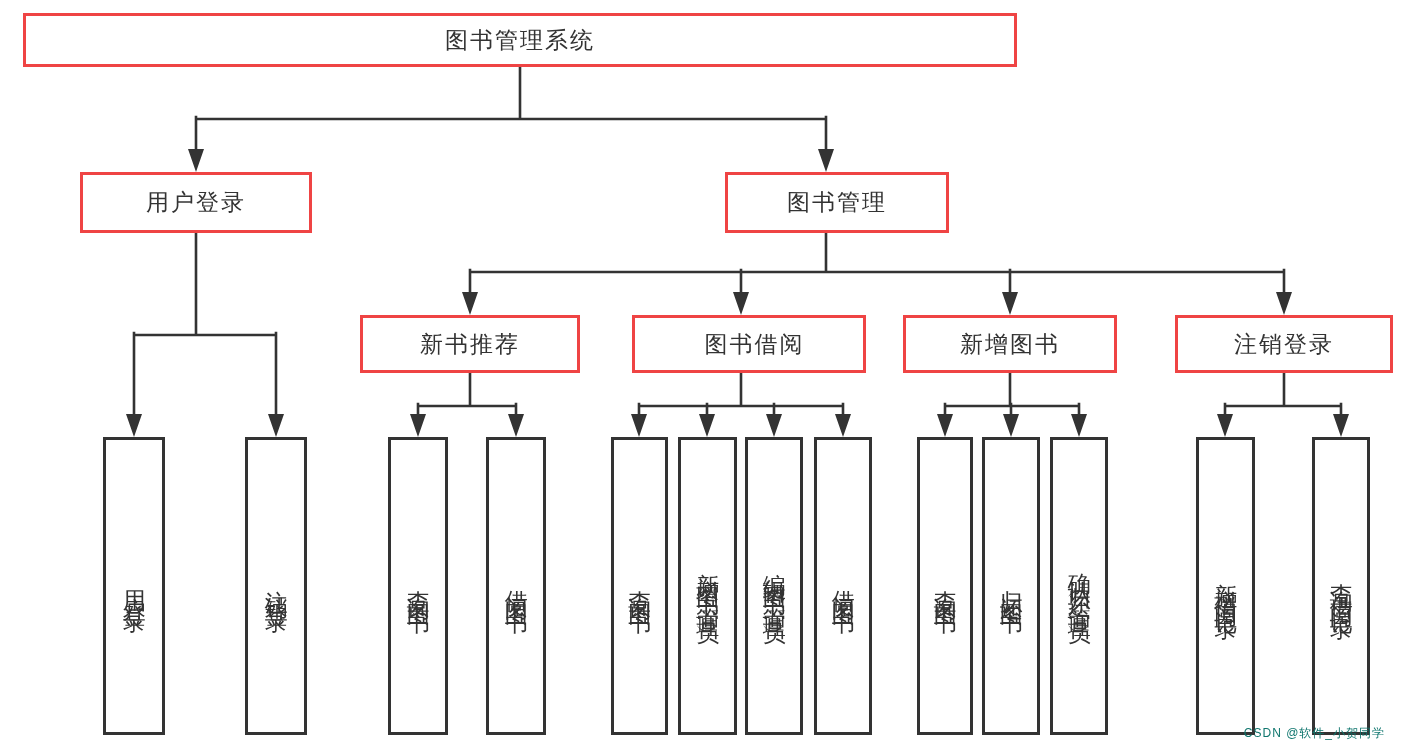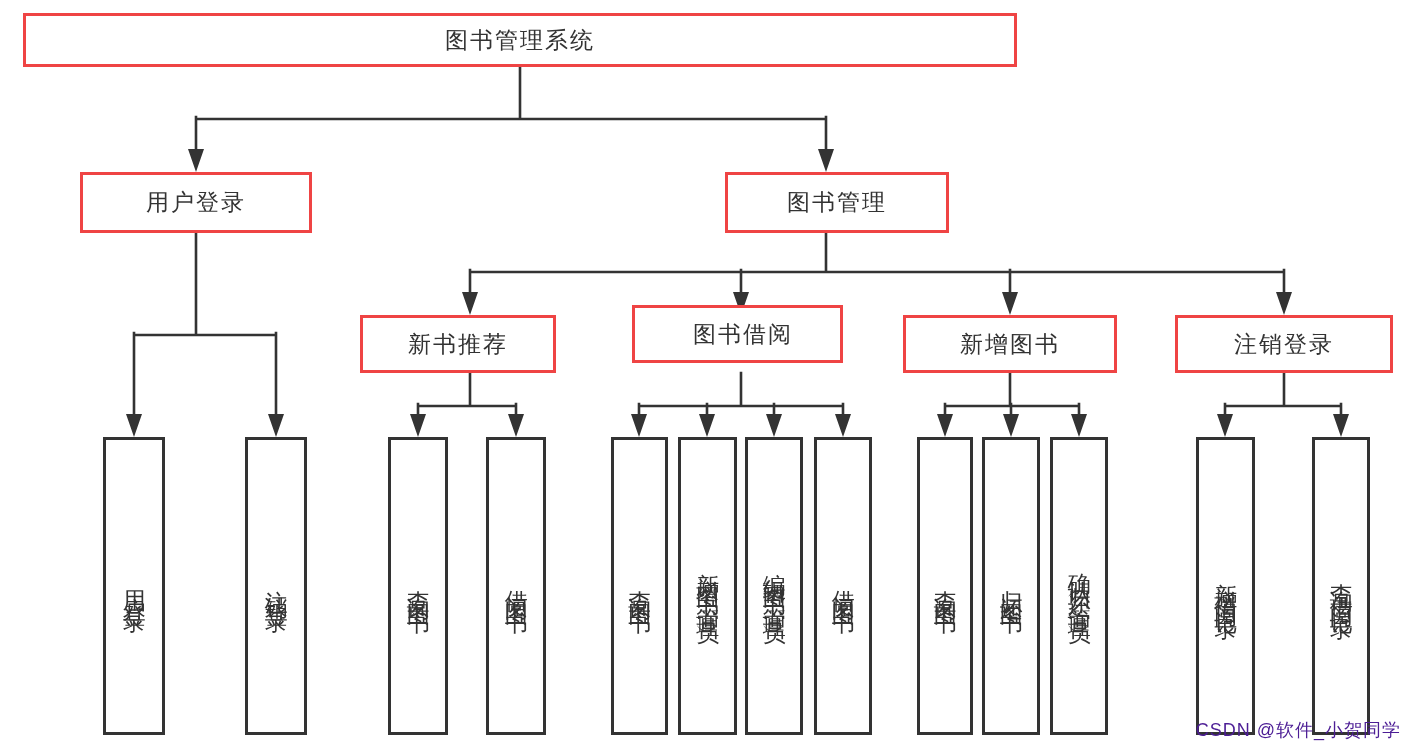--- a/index.html
+++ b/index.html
@@ -16,22 +16,22 @@
   .leaf{
     position:absolute;box-sizing:border-box;border:3px solid #333333;background:#ffffff;
     top:437px;height:298px;
     display:flex;align-items:center;justify-content:center;
   }
   .vtext{
     writing-mode:vertical-rl;text-orientation:mixed;
     color:#333333;font-size:23px;letter-spacing:7px;line-height:1.1;
   }
   .watermark{
-    position:absolute;right:4px;bottom:5px;
-    font-size:18px;color:#4c1d95;letter-spacing:1px;white-space:nowrap;
+    position:absolute;right:20px;bottom:5px;
+    font-size:12px;color:#0f766e;letter-spacing:1px;white-space:nowrap;
   }
 </style>
 </head>
 <body>
 
 <div class="stage">
 
   <svg class="connectors" width="1405" height="747" viewBox="0 0 1405 747" aria-hidden="true">
     <path fill="none" stroke="#333333" stroke-width="2.6" stroke-linecap="square" d="
       M520 67 V119 M196 119 H826 M196 117 V152 M826 117 V152
@@ -55,24 +55,24 @@
     <span>图书管理系统</span>
   </div>
 
   <div class="node" style="left:80px;top:172px;width:232px;height:61px;">
     <span>用户登录</span>
   </div>
   <div class="node" style="left:710px;top:172px;width:224px;height:61px;margin-left:15px;">
     <span>图书管理</span>
   </div>
 
-  <div class="node" style="left:360px;top:315px;width:196px;height:58px;">
+  <div class="node" style="left:360px;top:315px;width:220px;height:58px;">
     <span>新书推荐</span>
   </div>
-  <div class="node" style="left:632px;top:305px;width:211px;height:58px;padding-left:11px;">
+  <div class="node" style="left:632px;top:315px;width:234px;height:58px;padding-left:11px;">
     <span>图书借阅</span>
   </div>
   <div class="node" style="left:903px;top:315px;width:214px;height:58px;">
     <span>新增图书</span>
   </div>
   <div class="node" style="left:1175px;top:315px;width:218px;height:58px;">
     <span>注销登录</span>
   </div>
 
   <div class="leaf" style="left:103px;width:62px;">

